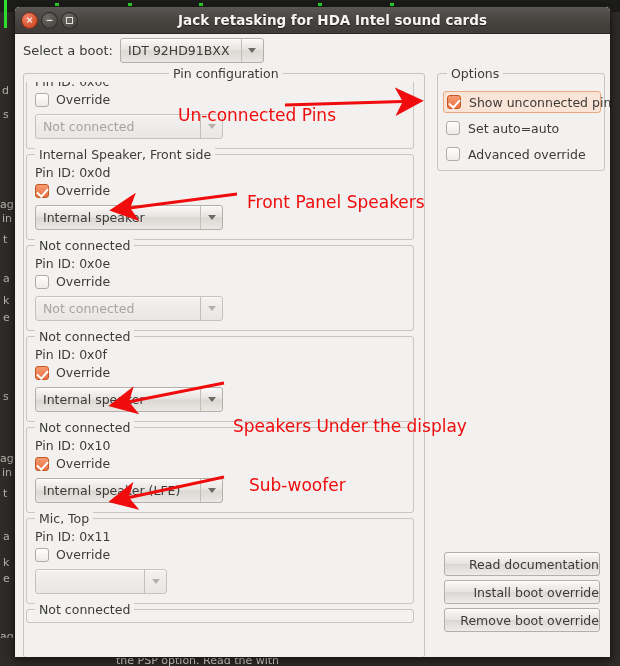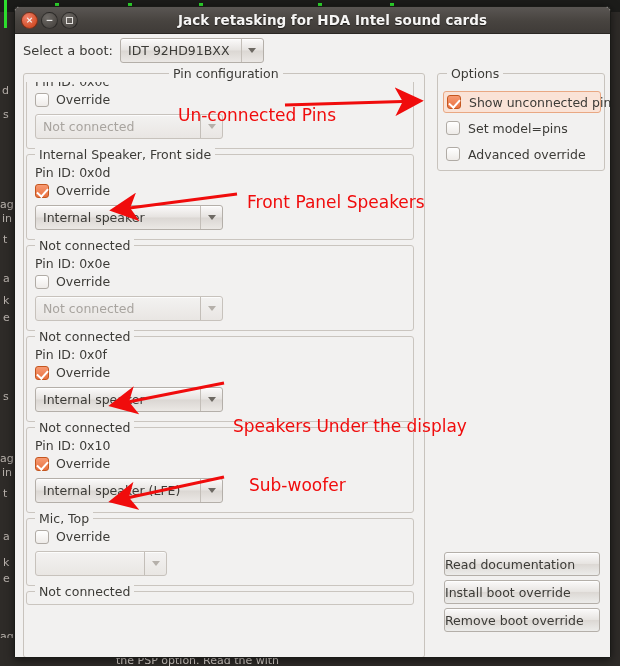--- a/index.html
+++ b/index.html
@@ -190,21 +190,21 @@
 
   
   #btncol { position: absolute; left: 429px; top: 545px; width: 156px; }
   .btn {
     height: 24px; width: 100%;
     margin-bottom: 4px;
     background: linear-gradient(to bottom, #fbfafa 0%, #e7e4e1 48%, #dcd8d4 52%, #ececea 100%);
     border: 1px solid #b4afa9;
     border-radius: 3px;
     font-size: 12.5px; color: #3c3b37;
-    display: flex; align-items: center; justify-content: flex-start;
+    display: flex; align-items: center; justify-content: flex-end;
     box-shadow: inset 0 1px 0 rgba(255,255,255,.8);
   }
 
   
   #sbtrack {
     position: absolute; left: 410px; top: 75px; width: 10px; height: 576px;
     background: #f2f1f0;
   }
 
   
@@ -351,20 +351,21 @@
           </div>
           <div class="combo">
             <span class="ctext">Internal speaker (LFE)</span>
             <span class="carrow">
               <i></i>
             </span>
           </div>
         </div>
         <div class="pin">
           <span class="legend">Mic, Top</span>
+          <div class="pinid">Pin ID: 0x11</div>
           <div class="chkrow">
             <span class="chk"></span>
             <span class="clabel">Override</span>
           </div>
           <div class="combo disabled narrow">
             <span class="ctext"></span>
             <span class="carrow">
               <i></i>
             </span>
           </div>
@@ -382,21 +383,21 @@
   <div class="frame" id="optframe">
     <span class="legend">Options</span>
   </div>
   <div id="optitems">
       <div class="optrow focused" style="margin-bottom: 4px;">
         <span class="chk on"></span>
         <span class="olabel">Show unconnected pins</span>
       </div>
       <div class="optrow" style="margin-bottom: 4px;">
         <span class="chk"></span>
-        <span class="olabel">Set model=pins</span>
+        <span class="olabel">Set auto=auto</span>
       </div>
       <div class="optrow" style="margin-bottom: 4px;">
         <span class="chk"></span>
         <span class="olabel">Advanced override</span>
       </div>
     </div>
 
   <div id="btncol">
       <div class="btn">
         <span>Read documentation</span>

